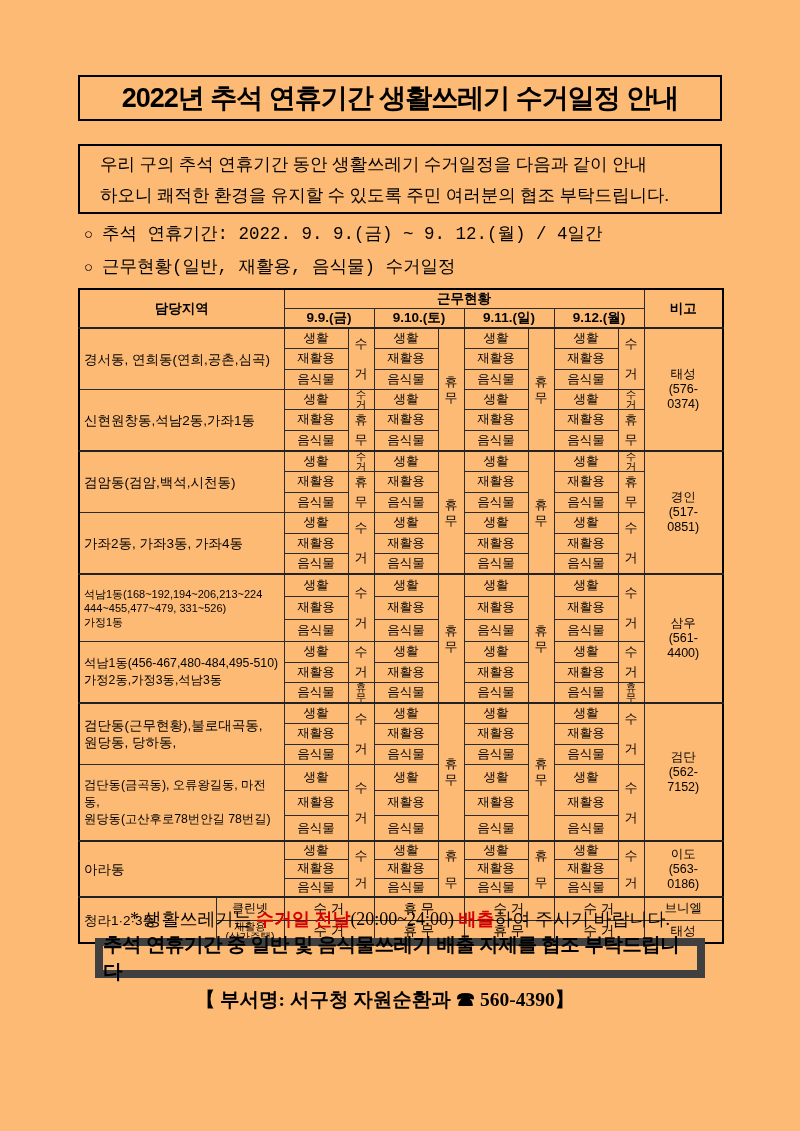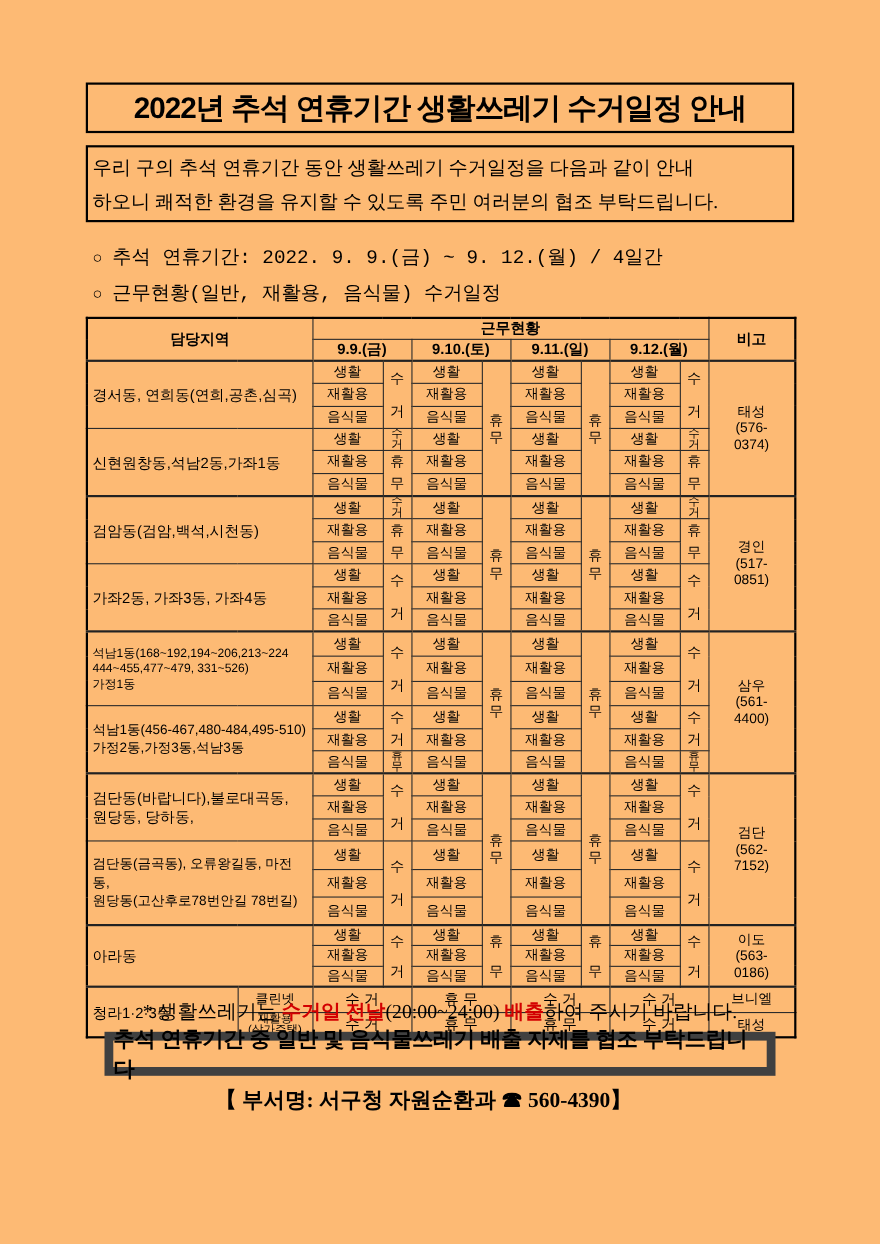--- a/index.html
+++ b/index.html
@@ -2,23 +2,23 @@
 <html><head>
 <meta charset="utf-8">
 <style>
   html,body{margin:0;padding:0;background:#fff;}
   .page{position:relative;width:800px;height:1131px;background:#fdba74;color:#000;
         font-family:"Liberation Sans",sans-serif;overflow:hidden;}
   .abs{position:absolute;}
   .title-box{left:78px;top:75px;width:644px;height:46px;border:2px solid #000;
       box-sizing:border-box;display:flex;align-items:center;justify-content:center;
       font-weight:800;font-size:27px;letter-spacing:-1px;}
-  .intro-box{left:78px;top:132px;width:644px;height:70px;border:2px solid #000;
+  .intro-box{left:78px;top:144px;width:644px;height:70px;border:2px solid #000;
       box-sizing:border-box;font-family:"Liberation Serif",serif;font-size:17.5px;
-      line-height:31px;padding:3px 4px;white-space:pre-line;}
+      line-height:31px;padding:3px 20px;white-space:pre-line;}
   .bullet{left:84px;width:640px;font-family:Liberation Mono, monospace;font-size:17.5px;
       white-space:nowrap;}
   .bullet .bchar{font-weight:700;font-size:15px;margin-right:9px;}
   .b1{top:221px;} .b2{top:254px;}
 
   table.sched{position:absolute;left:78px;top:288px;width:644px;border-collapse:collapse;
       table-layout:fixed;border:2px solid #000;}
   .sched th,.sched td{border:1px solid #2b2b2b;padding:0;text-align:center;
       vertical-align:middle;overflow:hidden;}
   .sched th{font-size:13.5px;font-weight:700;height:16px;}
@@ -270,21 +270,21 @@
         <td class="st lh10">휴
 무</td>
         <td class="item">음식물</td>
         <td class="item">음식물</td>
         <td class="item">음식물</td>
         <td class="st lh10">휴
 무</td>
       </tr>
 
       <tr class="bs">
-        <td class="region" rowspan="3" colspan="2">검단동(바랍니다),불로대곡동,
+        <td class="region" rowspan="3" colspan="2">검단동(근무현황),불로대곡동,
 원당동, 당하동,</td>
         <td class="item">생활</td>
         <td class="st lh30" rowspan="3">수
 거</td>
         <td class="item">생활</td>
         <td class="st lh16" rowspan="6">휴
 무</td>
         <td class="item">생활</td>
         <td class="st lh16" rowspan="6">휴
 무</td>

